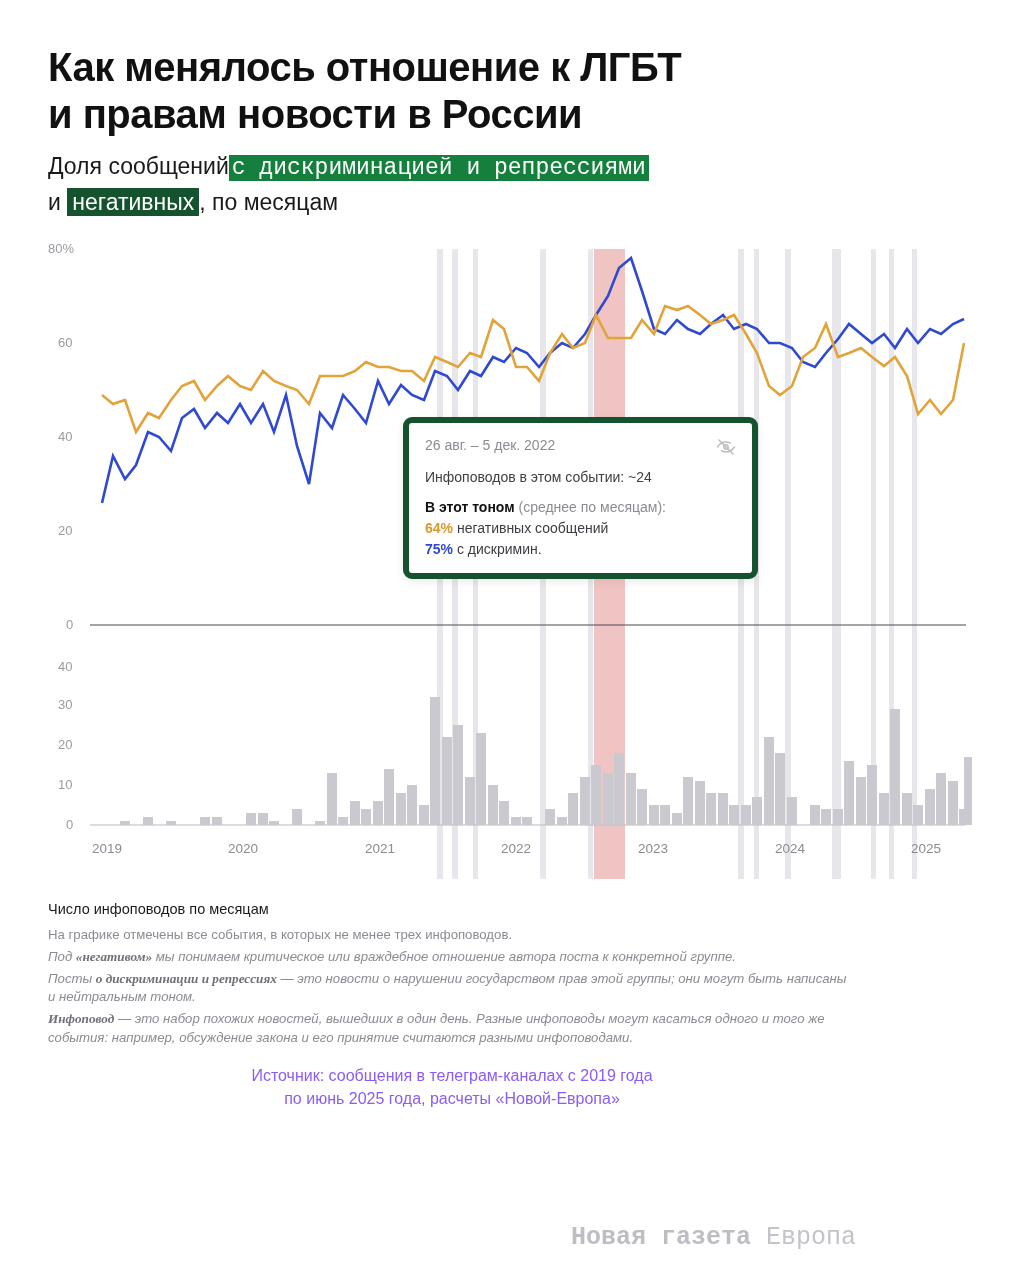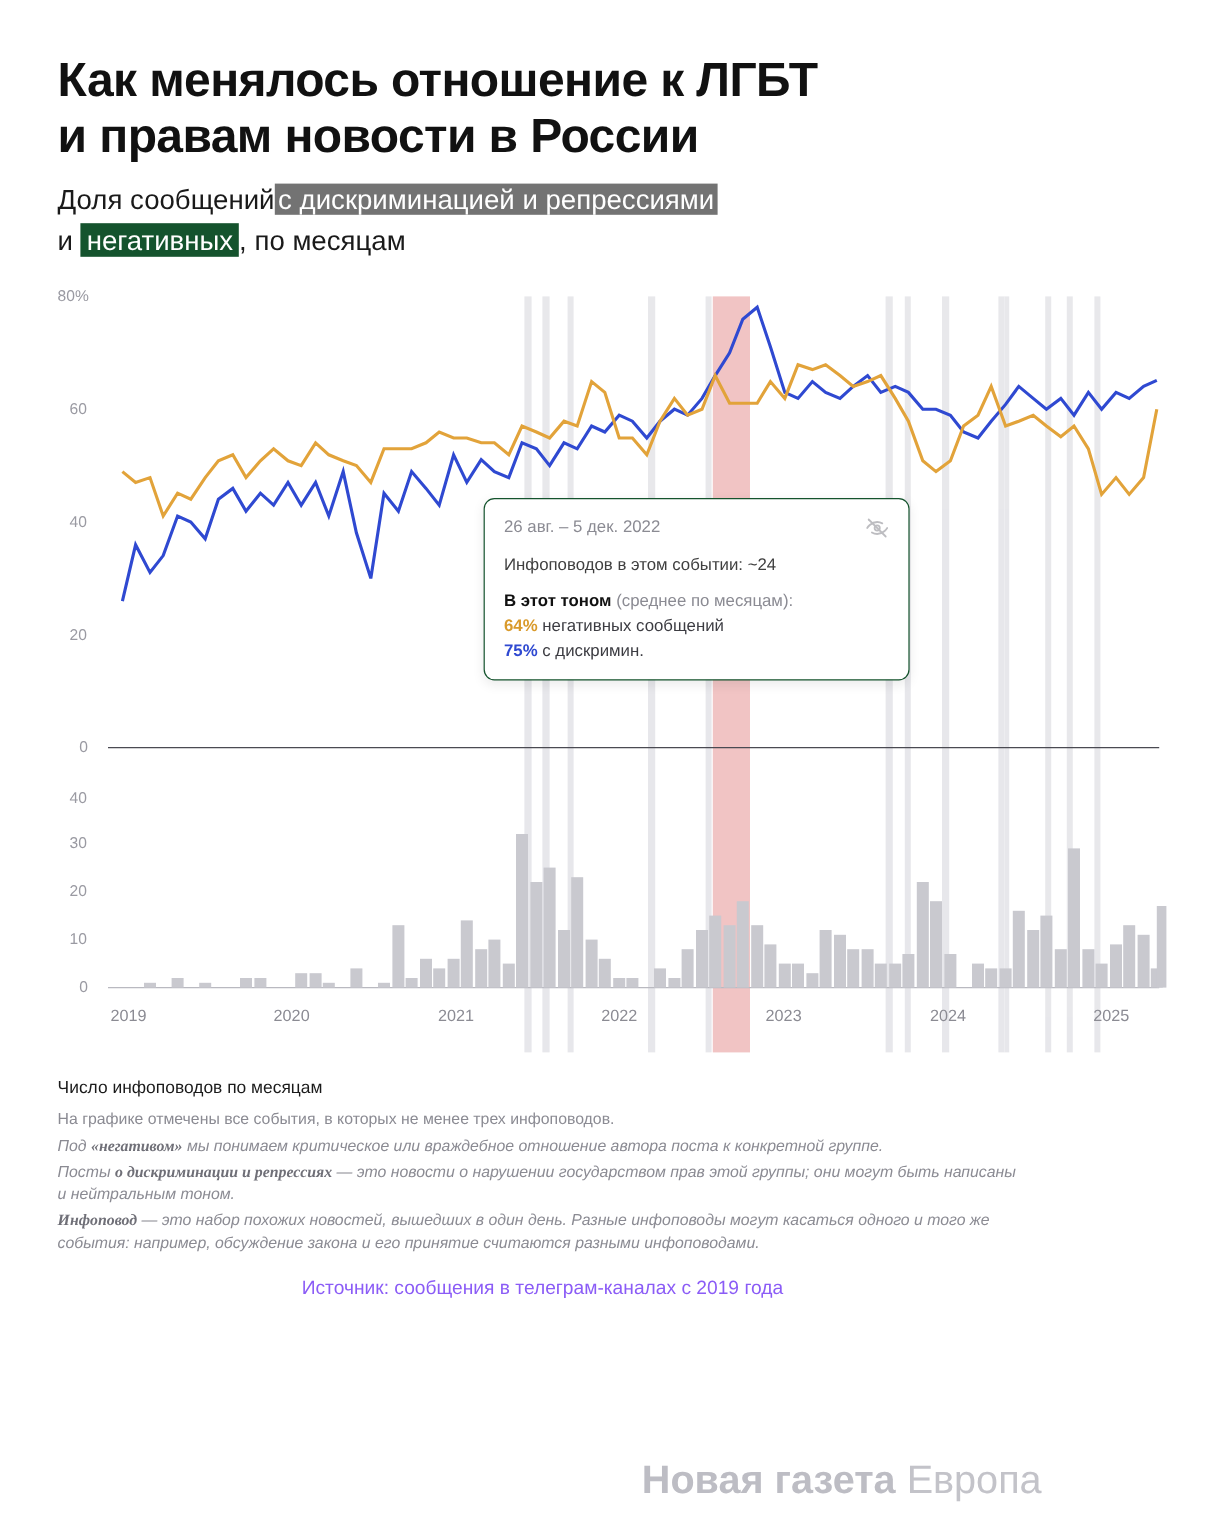--- a/index.html
+++ b/index.html
@@ -33,23 +33,24 @@
     color: #111111;
   }
   .subtitle {
     font-size: 23px;
     line-height: 1.45;
     margin: 12px 0 0 0;
     color: #1a1a1a;
     font-weight: 400;
   }
   .hl-blue {
-    background: #737373;
+    background: #15803d;
     color: #ffffff;
     padding: 0 3px;
+    font-family: Liberation Mono, monospace;
   }
   .hl-orange {
     background: #14532d;
     color: #ffffff;
     padding: 1px 5px;
   }
   
   .chart-wrap {
     position: relative;
     margin-top: 16px;
@@ -59,21 +60,21 @@
   .chart-svg {
     display: block;
   }
   
   .tooltip {
     position: absolute;
     left: 355px;
     top: 182px;
     width: 355px;
     background: #ffffff;
-    border: 1px solid #14532d;
+    border: 6px solid #14532d;
     border-radius: 9px;
     box-shadow: 0 3px 10px rgba(0,0,0,0.08);
     padding: 14px 16px 16px 16px;
     box-sizing: border-box;
   }
   .tt-head {
     display: flex;
     justify-content: space-between;
     align-items: flex-start;
   }
@@ -128,24 +129,24 @@
   .note b { color: #6f6f77; font-family: Liberation Serif, serif; }
   .source {
     font-size: 16px;
     line-height: 1.4;
     color: #8b5cf6;
     margin-top: 18px;
     text-align: center;
   }
   .brand {
     position: absolute;
-    right: 36px;
+    right: 48px;
     bottom: 28px;
-    font-family: Liberation Sans, sans-serif;
-    font-size: 33px;
+    font-family: Liberation Mono, monospace;
+    font-size: 25px;
     color: #c3c3c9;
   }
   .brand b { font-weight: bold; color: #bdbdc4; }
   .tick-label { font-size: 13px; fill: #9a9aa2; font-family: "Liberation Sans", sans-serif; }
   .xtick-label { font-size: 13.5px; fill: #8b8b93; font-family: "Liberation Sans", sans-serif; }
 </style>
 </head>
 <body>
 
 <div class="page">
@@ -325,19 +326,20 @@
     <div class="note italic">
       <span>Посты </span><b>о дискриминации и репрессиях</b><span> — это новости о нарушении государством прав этой группы; они могут быть написаны и нейтральным тоном.</span>
     </div>
     <div class="note italic">
       <b>Инфоповод</b><span> — это набор похожих новостей, вышедших в один день. Разные инфоповоды могут касаться одного и того же события: например, обсуждение закона и его принятие считаются разными инфоповодами.</span>
     </div>
   </div>
 
   <div class="source">
     <span>Источник: сообщения в телеграм-каналах с 2019 года</span><br>
+    <span>по июнь 2025 года, расчеты «Новой-Европа»</span>
   </div>
 
   <div class="brand">
     <b>Новая газета</b><span> Европа</span>
   </div>
 
 </div>
 
 </body></html>

